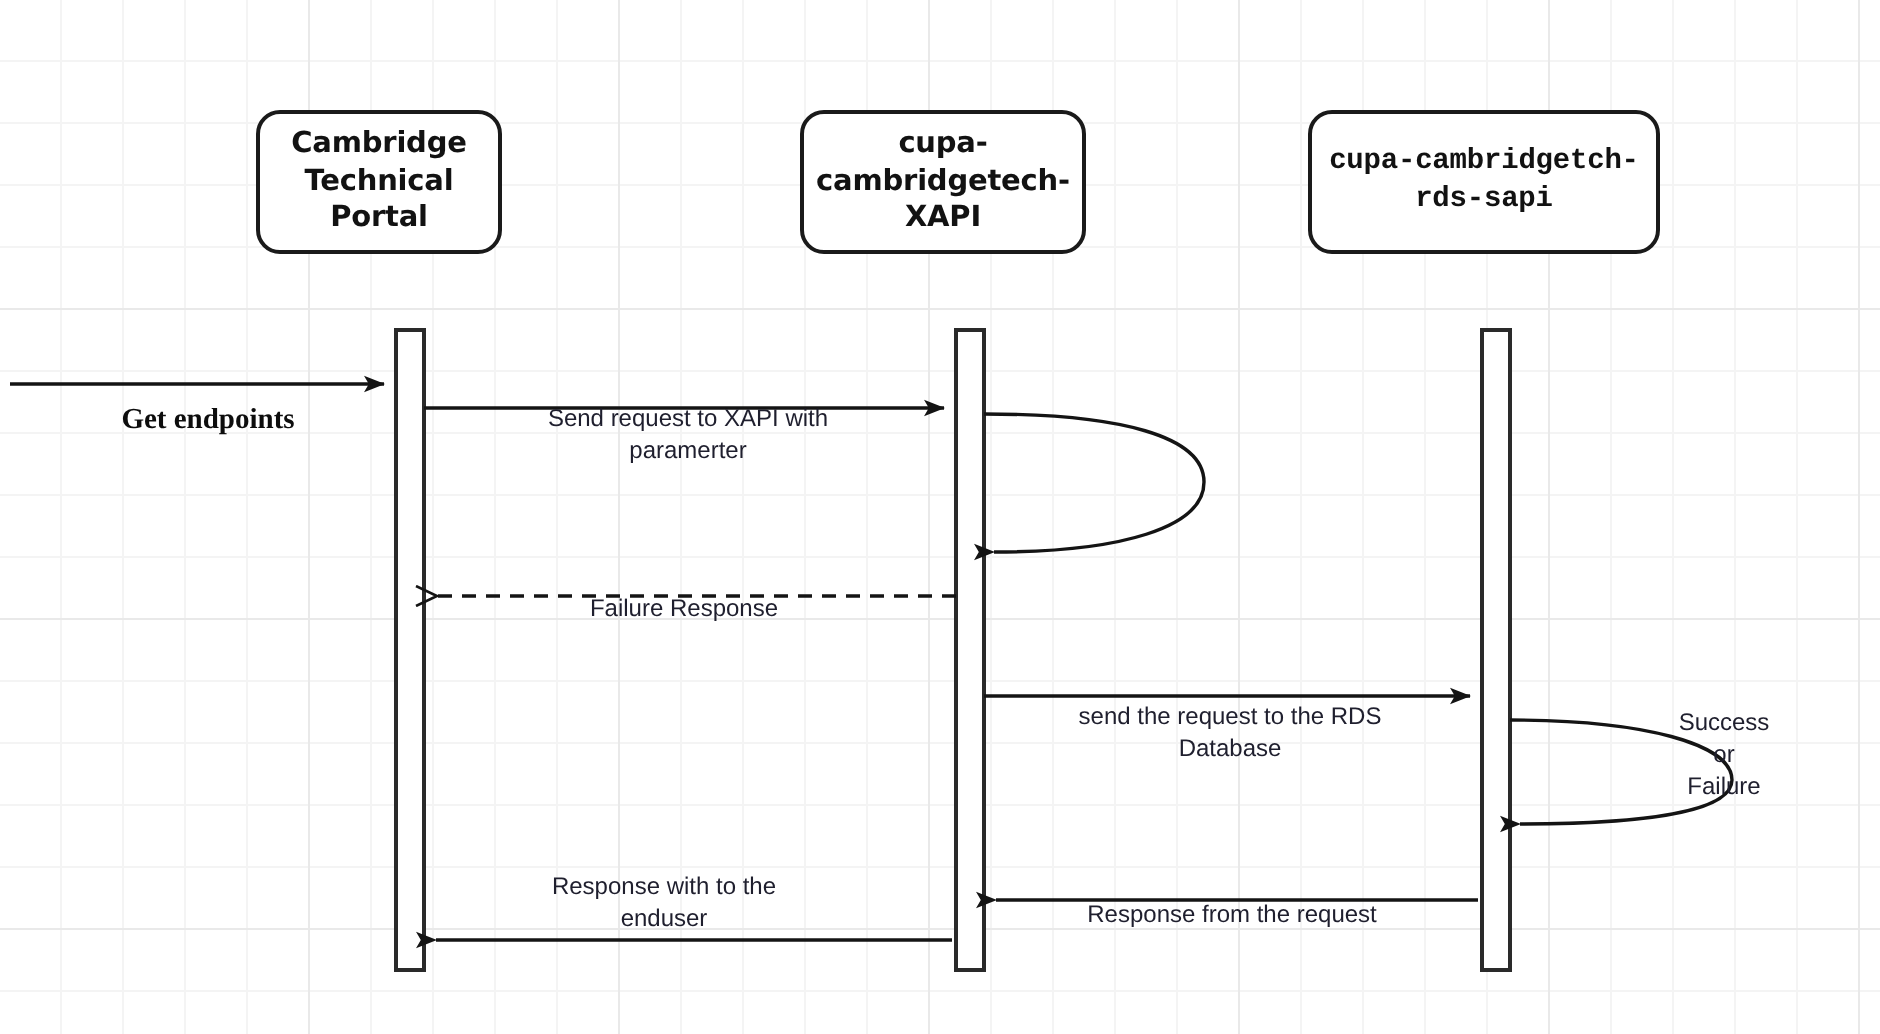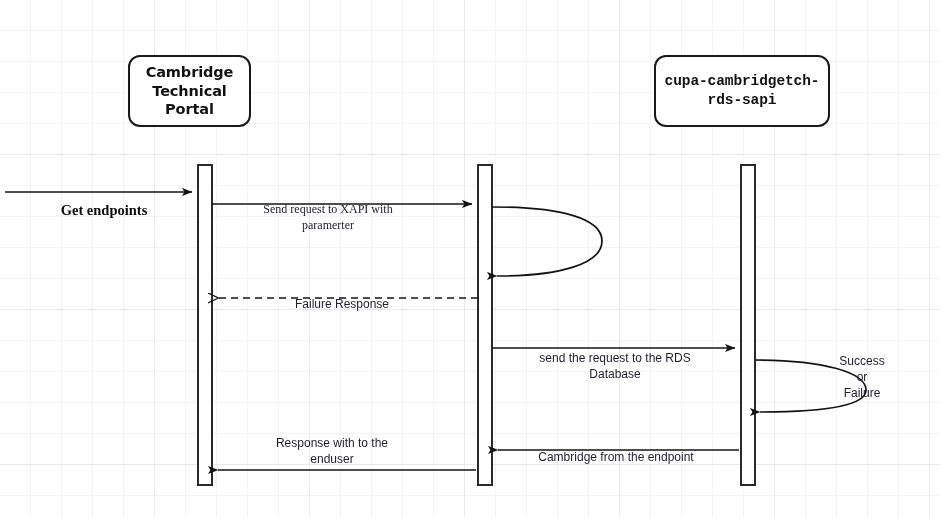--- a/index.html
+++ b/index.html
@@ -111,39 +111,44 @@
 
       <line x1="476" y1="470" x2="218" y2="470" marker-end="url(#arrow-solid-left)"></line>
     </g>
   </svg>
 
   <div class="actor-box" style="left:128px; top:55px; width:123px; height:72px;">
     <span>Cambridge
 Technical Portal</span>
   </div>
 
+  <div class="actor-box" style="left:400px; top:55px; width:143px; height:72px;">
+    <span>cupa-
+cambridgetech-
+XAPI</span>
+  </div>
 
   <div class="actor-box" style="left:654px; top:55px; width:176px; height:72px;font-family:Liberation Mono, monospace;">
     <span>cupa-cambridgetch-
 rds-sapi</span>
   </div>
 
   <div class="msg-label bold-serif" style="left:24px; top:161px; width:160px;">Get endpoints</div>
 
-  <div class="msg-label" style="left:208px; top:161px; width:240px;font-family:Liberation Serif, serif;">Send request to XAPI with
+  <div class="msg-label" style="left:224px; top:161px; width:240px;">Send request to XAPI with
 paramerter</div>
 
 
   <div class="msg-label" style="left:224px; top:256px; width:236px;">Failure Response</div>
 
   <div class="msg-label" style="left:492px; top:310px; width:246px;">send the request to the RDS
 Database</div>
 
   <div class="msg-label" style="left:812px; top:313px; width:100px;">Success
 or
 Failure</div>
 
-  <div class="msg-label" style="left:496px; top:409px; width:240px;">Cambridge from the endpoint</div>
+  <div class="msg-label" style="left:496px; top:409px; width:240px;">Response from the request</div>
 
   <div class="msg-label" style="left:226px; top:395px; width:212px;">Response with to the
 enduser</div>
 
 </div>
 
 </body></html>

